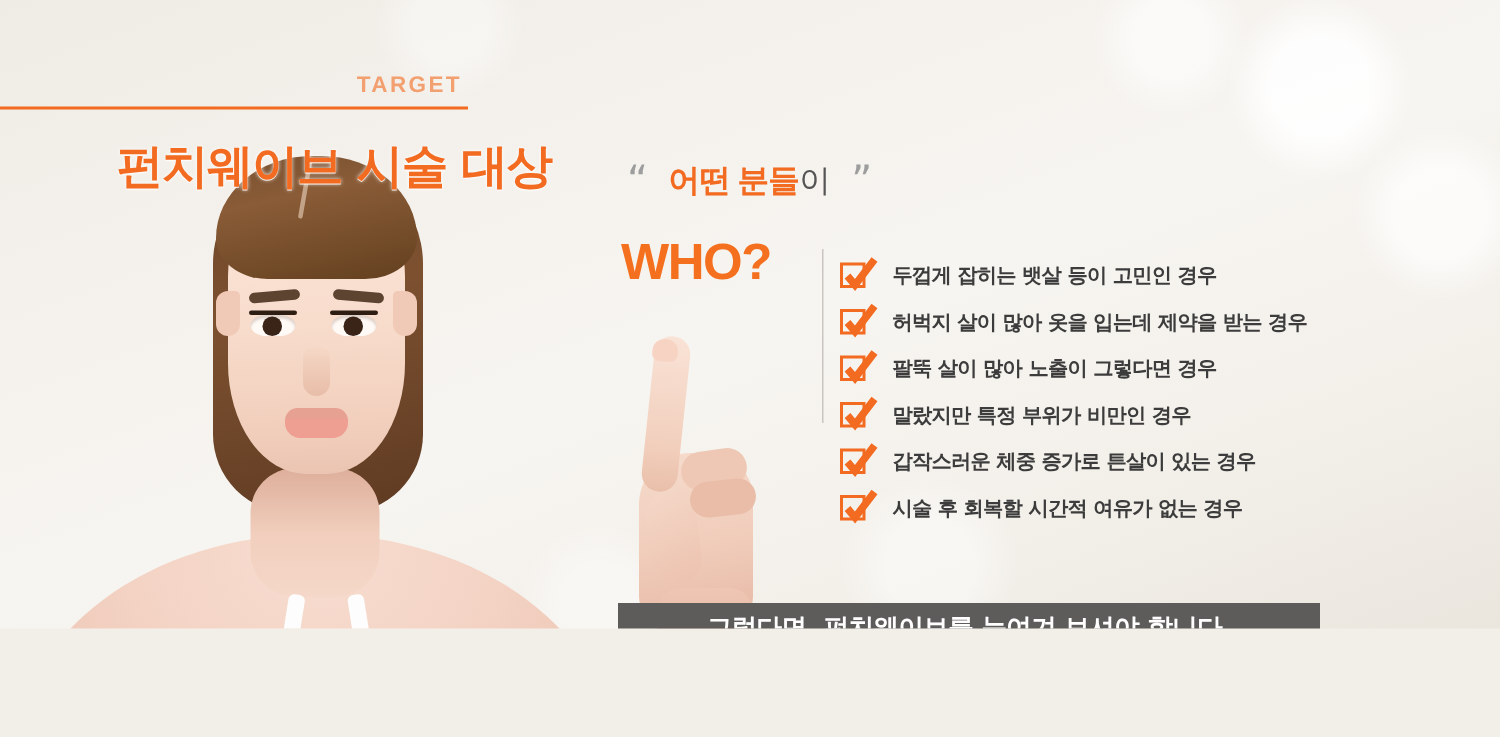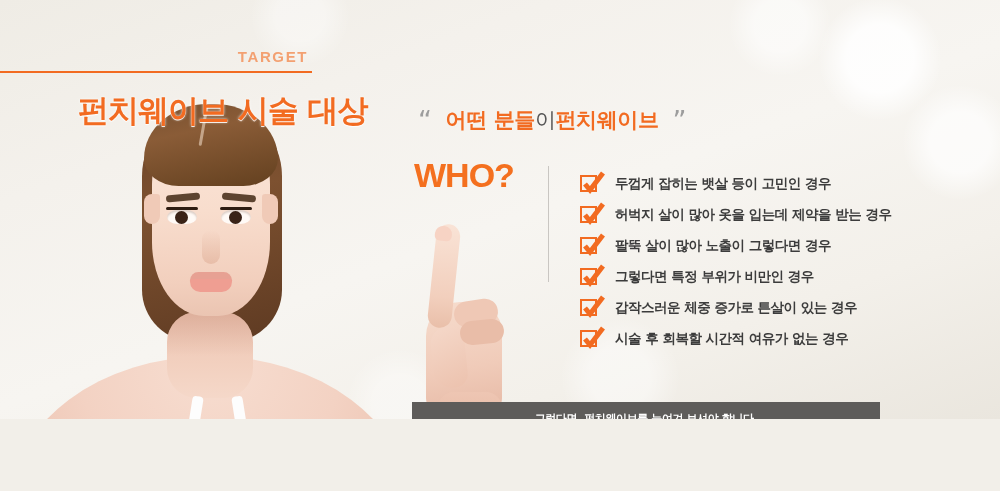--- a/index.html
+++ b/index.html
@@ -133,55 +133,55 @@
   
   #quote {
     position:absolute; left:418px; top:100px; width:546px; height:40px;
     display:flex; align-items:center; white-space:nowrap;
     font-family:"DejaVu Sans","Liberation Sans",sans-serif;
     font-size:21px; color:#4c4c4c; letter-spacing:-.4px;
   }
   .qmark { color:#9d9d9d; font-size:27px; line-height:1; }
   #q-open { margin-right:14px; }
   #q-close { margin-left:14px; }
-  .q-accent { color:#f26b21; font-weight:bold; }
+  .q-accent { color:#f26b21; font-weight:bold;font-family:Liberation Serif, serif; }
   .q-plain { color:#555; }
 
   #who {
     position:absolute; left:414px; top:156px;
     font-family:"Liberation Sans",sans-serif;
     font-size:34px; font-weight:bold; letter-spacing:-1px;
     color:#f4701f;
   }
   #who-divider {
     position:absolute; left:548px; top:166px; width:1px; height:116px;
     background:#c9c6c2;
   }
 
-  #checklist { position:absolute; left:580px; top:168px; width:400px;text-align:center; }
+  #checklist { position:absolute; left:560px; top:168px; width:400px;text-align:center; }
   .check-row { display:flex; align-items:center; height:31px; }
   .cbox {
     position:relative; width:17px; height:17px; flex:0 0 17px;
     border:2px solid #f26b21; background:transparent;
   }
   .cbox svg { position:absolute; left:-2px; top:-7px; }
   .check-label {
     margin-left:18px;
     font-family:"DejaVu Sans","Liberation Sans",sans-serif;
     font-size:13.5px; font-weight:bold; color:#3c3c3c;
     letter-spacing:-.5px; white-space:nowrap;
   }
 
   #cta-banner {
     position:absolute; left:412px; top:402px; width:468px; height:32px;
     background:#5e5c5a; display:flex; align-items:center; justify-content:center;
   }
   #cta-text {
     font-family:"DejaVu Sans","Liberation Sans",sans-serif;
-    font-size:11px; font-weight:bold; color:#ffffff; letter-spacing:-.4px;
+    font-size:17px; font-weight:bold; color:#ffffff; letter-spacing:-.4px;
   }
 </style>
 </head>
 <body>
 
 <div id="stage">
 
   <div id="model">
     <div class="m" id="m-shoulders"></div>
     <div class="m" id="m-hair-back"></div>
@@ -221,21 +221,20 @@
   <div id="title-block">
     <div id="target-kicker">TARGET</div>
     <div id="title-rule"></div>
     <div id="title-main">펀치웨이브 시술 대상</div>
   </div>
 
   <div id="quote">
     <span class="qmark" id="q-open">“</span>
     <span class="q-accent">어떤 분들</span>
     <span class="q-plain">이 </span>
-    <span class="q-accent">펀치웨이브</span>
     <span class="qmark" id="q-close">”</span>
   </div>
 
   <div id="who">WHO?</div>
   <div id="who-divider"></div>
 
   <div id="checklist">
     <div class="check-row">
       <span class="cbox">
         <svg width="26" height="26" viewBox="0 0 26 26">
@@ -259,21 +258,21 @@
         </svg>
       </span>
       <span class="check-label">팔뚝 살이 많아 노출이 그렇다면 경우</span>
     </div>
     <div class="check-row">
       <span class="cbox">
         <svg width="26" height="26" viewBox="0 0 26 26">
           <path d="M5 14 L10 20 L23 3" fill="none" stroke="#f26b21" stroke-width="5" stroke-linecap="butt" stroke-linejoin="miter"></path>
         </svg>
       </span>
-      <span class="check-label">그렇다면 특정 부위가 비만인 경우</span>
+      <span class="check-label">말랐지만 특정 부위가 비만인 경우</span>
     </div>
     <div class="check-row">
       <span class="cbox">
         <svg width="26" height="26" viewBox="0 0 26 26">
           <path d="M5 14 L10 20 L23 3" fill="none" stroke="#f26b21" stroke-width="5" stroke-linecap="butt" stroke-linejoin="miter"></path>
         </svg>
       </span>
       <span class="check-label">갑작스러운 체중 증가로 튼살이 있는 경우</span>
     </div>
     <div class="check-row">

